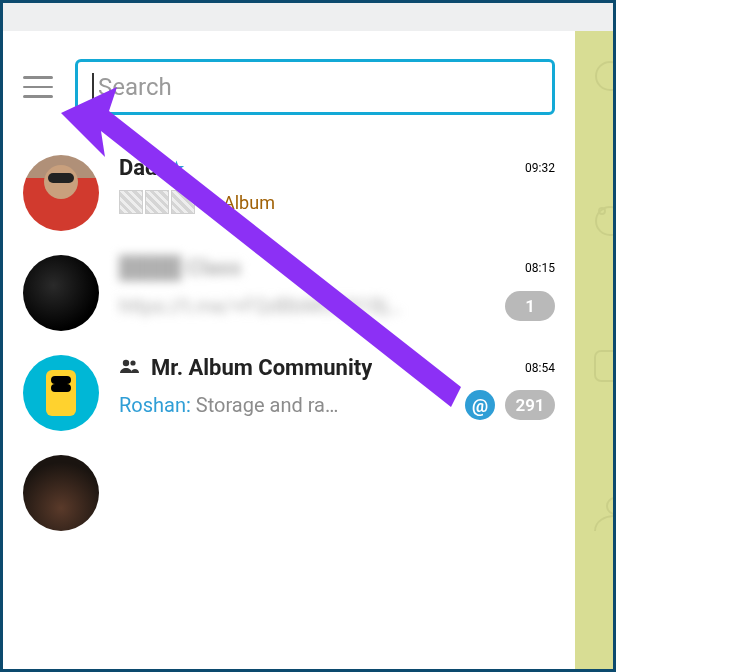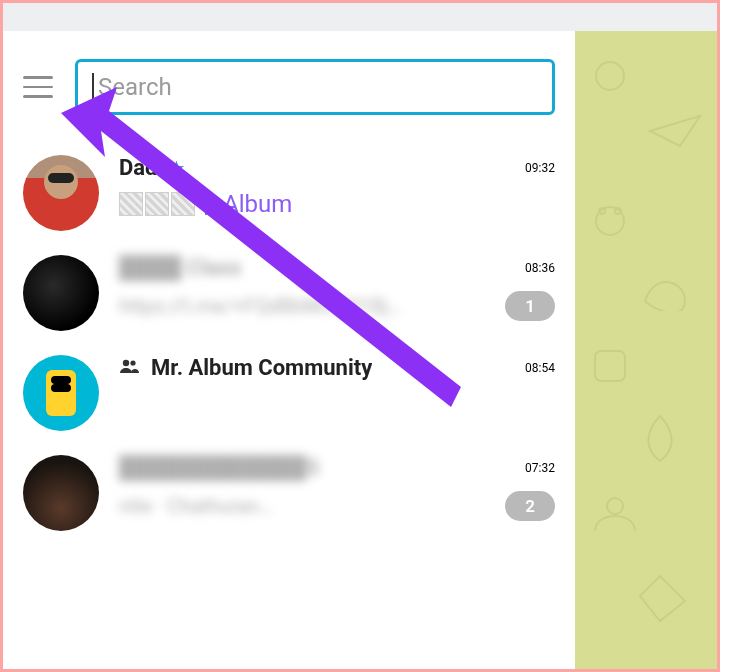--- a/index.html
+++ b/index.html
@@ -1,16 +1,16 @@
 <!DOCTYPE html>
 <html><head>
 <meta charset="utf-8">
 <style>
   html,body{margin:0;padding:0;font-family:-apple-system,BlinkMacSystemFont,"Segoe UI",Roboto,sans-serif;}
-  .viewport{width:720px;height:672px;box-sizing:border-box;border:3px solid #fca5a5;background:#fff;position:relative;overflow:hidden;}
+  .viewport{width:616px;height:672px;box-sizing:border-box;border:3px solid #0c4a6e;background:#fff;position:relative;overflow:hidden;}
   .topbar{height:28px;background:#eeeff0;}
   .content{display:flex;height:calc(100% - 28px);}
   .sidebar{flex:0 0 572px;display:flex;flex-direction:column;background:#fff;}
   .bgpanel{flex:1;background:#d8dd94;position:relative;overflow:hidden;}
   .doodle{position:absolute;stroke:#bbc07b;fill:none;stroke-width:2;opacity:.45;}
   
   .search-row{display:flex;align-items:center;padding:28px 20px 30px 20px;gap:22px;}
   .hamburger{display:flex;flex-direction:column;justify-content:center;gap:7px;width:30px;cursor:pointer;}
   .hamburger span{height:2.5px;background:#8c8c8c;border-radius:2px;}
   .search-box{flex:1;border:3px solid #13a9d6;border-radius:6px;height:50px;display:flex;align-items:center;padding:0 14px;font-size:24px;color:#9a9a9a;}
@@ -25,21 +25,21 @@
   .time{font-size:12px;color:#000000;margin-left:auto;}
   .line2{display:flex;align-items:center;gap:10px;margin-top:10px;font-size:20px;}
   .preview{color:#8c8c8c;white-space:nowrap;overflow:hidden;text-overflow:ellipsis;flex:1;}
   .sender{color:#2f9ed6;}
   .badge{min-width:34px;height:30px;border-radius:15px;background:#b9b9b9;color:#fff;font-size:17px;font-weight:600;display:flex;align-items:center;justify-content:center;padding:0 8px;}
   .mention{width:30px;height:30px;border-radius:50%;background:#2f9ed6;color:#fff;display:flex;align-items:center;justify-content:center;font-size:18px;font-weight:700;}
   .star{color:#2f9ed6;font-size:20px;}
   .groupicon{color:#333;font-size:18px;}
   .thumbs{display:flex;gap:2px;}
   .thumb{width:22px;height:22px;border:1px solid #cfcfcf;background:repeating-linear-gradient(45deg,#d5d5d5 0 3px,#eee 3px 6px);} 
-  .albumtext{color:#8b5cf6;font-size:24px;margin-left:6px;}
+  .albumtext{color:#a16207;font-size:18px;margin-left:6px;}
   .sep{width:2px;height:22px;background:#3a99c9;}
   .blurred{filter:blur(5px);color:#b0b0b0!important;}
   
   .av-dad{background:linear-gradient(#b09078 0 30%,#d13a2e 30% 100%);} 
   .av-dad::before{content:"";position:absolute;top:10px;left:50%;transform:translateX(-50%);width:34px;height:34px;border-radius:50%;background:#c9a07d;}
   .av-dad::after{content:"";position:absolute;top:18px;left:50%;transform:translateX(-50%);width:26px;height:10px;border-radius:5px;background:#222;}
   .av-black{background:radial-gradient(circle at 40% 40%,#2a2a2a,#000 70%);} 
   .av-phone{background:#00b7d6;}
   .av-phone::before{content:"";position:absolute;left:50%;top:50%;transform:translate(-50%,-50%);width:30px;height:46px;border-radius:6px;background:#ffd22e;}
   .av-phone::after{content:"";position:absolute;left:50%;top:38%;transform:translateX(-50%);width:20px;height:8px;border-radius:4px;background:#000;box-shadow:0 -8px 0 #000;}
@@ -88,21 +88,21 @@
               <span class="albumtext">Album</span>
             </div>
           </div>
         </div>
 
         <div class="chat">
           <div class="avatar av-black"></div>
           <div class="body">
             <div class="line1">
               <span class="name blurred">████ Class</span>
-              <span class="time">08:36</span>
+              <span class="time">08:15</span>
             </div>
             <div class="line2">
               <span class="preview blurred">https://t.me/+FQdBbMOG91Bj…</span>
               <span class="badge">1</span>
             </div>
           </div>
         </div>
 
         <div class="chat">
           <div class="avatar av-phone"></div>
@@ -112,35 +112,33 @@
                 <svg width="22" height="16" viewBox="0 0 22 16">
                     <circle cx="7" cy="5" r="3.2" fill="#333"></circle>
                     <circle cx="14" cy="5" r="2.6" fill="#333"></circle>
                     <path d="M1 15c0-3 3-5 6-5s6 2 6 5" fill="#333"></path>
                     <path d="M12 15c0-2.4 2-4 4-4s4 1.6 4 4" fill="#333"></path>
                   </svg>
               </span>
               <span class="name">Mr. Album Community</span>
               <span class="time">08:54</span>
             </div>
+            <div class="line2">
+              <span class="preview">
+                <span class="sender">Roshan:</span>
+                <span>Storage and ra…</span>
+              </span>
+              <span class="mention">@</span>
+              <span class="badge">291</span>
+            </div>
           </div>
         </div>
 
         <div class="chat">
           <div class="avatar av-dark"></div>
-          <div class="body">
-            <div class="line1">
-              <span class="name blurred">████████████S</span>
-              <span class="time">07:32</span>
-            </div>
-            <div class="line2">
-              <span class="preview blurred">ntle · Chathuran…</span>
-              <span class="badge">2</span>
-            </div>
-          </div>
         </div>
 
       </div>
     </div>
 
     <div class="bgpanel">
       <svg class="doodle" style="top:20px;left:10px" width="50" height="50">
           <circle cx="25" cy="25" r="14"></circle>
         </svg>
       <svg class="doodle" style="top:80px;left:70px" width="60" height="40">

